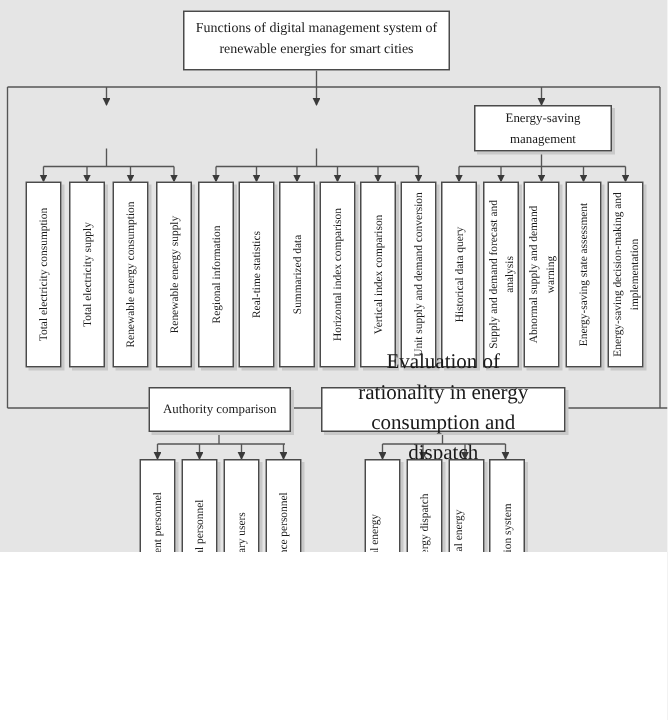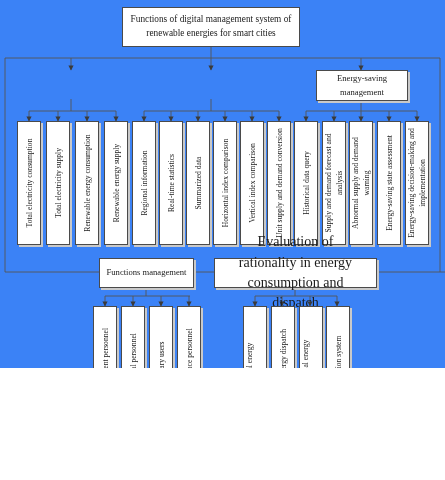--- a/index.html
+++ b/index.html
@@ -1,18 +1,18 @@
 <!DOCTYPE html>
 <html><head>
 <meta charset="utf-8">
 <title>Functions of digital management system</title>
 <style>
   html,body{margin:0;padding:0;background:#ffffff;}
   body{font-family:"Liberation Serif","DejaVu Serif",serif;color:#1a1a1a;}
-  #canvas{position:relative;width:445px;height:368px;overflow:hidden;background:#3b82f6;}
+  #canvas{position:relative;width:445px;height:368px;overflow:hidden;background:#e5e5e5;}
   #wires{position:absolute;left:0;top:0;width:445px;height:480px;}
 
   .box{position:absolute;box-sizing:border-box;border:1px solid #4a4a4a;background:#fff;
        display:flex;align-items:center;justify-content:center;text-align:center;}
   .box.shadow{box-shadow:2px 2px 0 0 #c9c9c9;}
   .box span{display:block;}
 
   .lvl1{font-size:9.3px;line-height:1.5;padding:3px 5px;}
   .lvl2{font-size:8.6px;line-height:1.55;padding:2px 3px;}
   .lvl2b{font-size:14px;line-height:1.45;padding:2px 17px;}
@@ -146,21 +146,21 @@
     <span class="vtxt two" style="width:114px;">Abnormal supply and demand warning</span>
   </div>
   <div class="vbox" style="left:377px;top:121px;width:24px;height:124px;">
     <span class="vtxt two" style="width:104px;">Energy-saving state assessment</span>
   </div>
   <div class="vbox" style="left:405px;top:121px;width:24px;height:124px;">
     <span class="vtxt two" style="width:120px;">Energy-saving decision-making and implementation</span>
   </div>
 
   <div class="box lvl2 shadow" style="left:99px;top:258px;width:95px;height:30px;">
-    <span>Functions management</span>
+    <span>Authority comparison</span>
   </div>
   <div class="box lvl2b shadow" style="left:214px;top:258px;width:163px;height:30px;">
     <span>Evaluation of rationality in energy consumption and dispatch</span>
   </div>
 
   <div class="vbox" style="left:93px;top:306px;width:24px;height:163px;">
     <span class="vtxt">Management of management personnel</span>
   </div>
   <div class="vbox" style="left:121px;top:306px;width:24px;height:163px;">
     <span class="vtxt">Management of statistical personnel</span>

